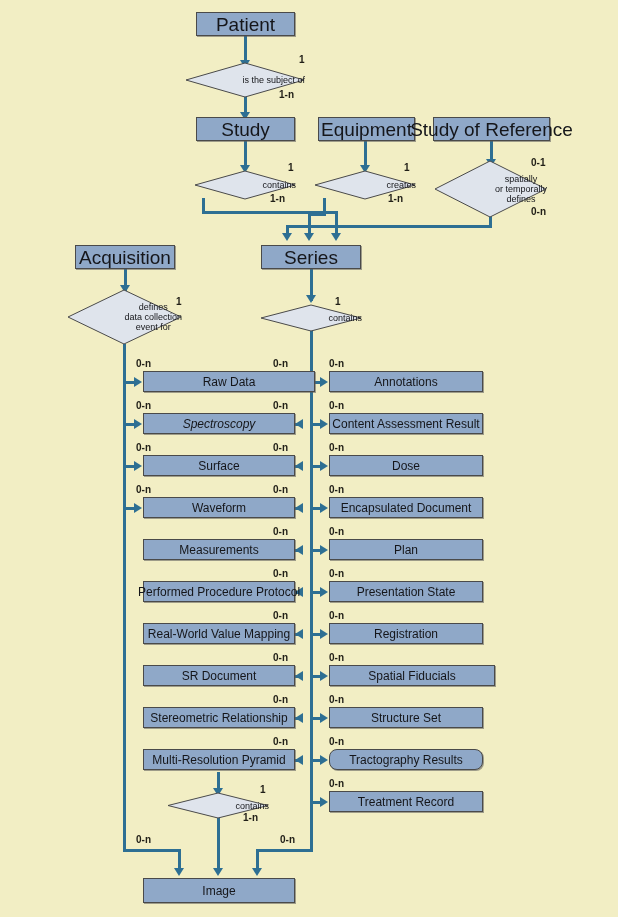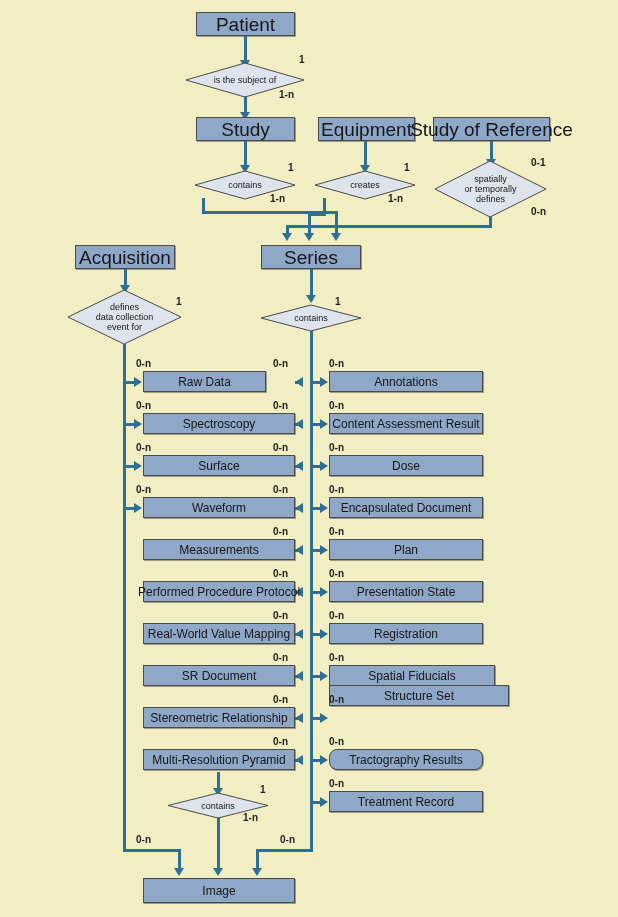--- a/index.html
+++ b/index.html
@@ -24,21 +24,21 @@
     line-height:1;
     white-space:nowrap;
     z-index:4;
   }
   .entity.big{font-size:19px;}
 
   
   .rel{
     position:absolute;
     z-index:4;
-    display:flex;align-items:center;justify-content:center;
+    display:flex;align-items:center;justify-content:flex-end;
   }
   .rel svg{position:absolute;left:0;top:0;}
   .rel .reltext{
     position:relative;
     z-index:2;
     font-size:9px;
     line-height:10px;
     color:#15161a;
     text-align:center;
     white-space:pre-line;
@@ -175,28 +175,28 @@
   <div class="ar ar-d" style="left:174px;top:868px;"></div>
   <div class="card" style="left:136px;top:835px;">0-n</div>
 
   <div class="ln lnv" style="left:310px;top:330px;height:519px;"></div>
   <div class="ln lnh" style="left:256px;top:849px;width:57px;"></div>
   <div class="ln lnv" style="left:256px;top:849px;height:23px;"></div>
   <div class="ar ar-d" style="left:252px;top:868px;"></div>
   <div class="card" style="left:280px;top:835px;">0-n</div>
 
   <div id="left-col">
-      <div class="entity" style="left:143px;top:371px;width:123px;height:21px;">Raw Data</div>
+      <div class="entity" style="left:143px;top:371px;width:172px;height:21px;">Raw Data</div>
       <div class="ln lnh" style="left:126px;top:380.5px;width:10px;"></div>
       <div class="ar ar-r" style="left:134px;top:376.5px;"></div>
       <div class="card" style="left:136px;top:359px;">0-n</div>
       <div class="ln lnh" style="left:295px;top:380.5px;width:8px;"></div>
       <div class="ar ar-l" style="left:295px;top:376.5px;"></div>
       <div class="card" style="left:273px;top:359px;">0-n</div>
-      <div class="entity" style="left:143px;top:413px;width:152px;height:21px;">Spectroscopy</div>
+      <div class="entity" style="left:143px;top:413px;width:152px;height:21px;font-style:italic;">Spectroscopy</div>
       <div class="ln lnh" style="left:126px;top:422.5px;width:10px;"></div>
       <div class="ar ar-r" style="left:134px;top:418.5px;"></div>
       <div class="card" style="left:136px;top:401px;">0-n</div>
       <div class="ln lnh" style="left:295px;top:422.5px;width:8px;"></div>
       <div class="ar ar-l" style="left:295px;top:418.5px;"></div>
       <div class="card" style="left:273px;top:401px;">0-n</div>
       <div class="entity" style="left:143px;top:455px;width:152px;height:21px;">Surface</div>
       <div class="ln lnh" style="left:126px;top:464.5px;width:10px;"></div>
       <div class="ar ar-r" style="left:134px;top:460.5px;"></div>
       <div class="card" style="left:136px;top:443px;">0-n</div>
@@ -262,21 +262,21 @@
       <div class="ar ar-r" style="left:320px;top:586.5px;"></div>
       <div class="card" style="left:329px;top:569px;">0-n</div>
       <div class="entity" style="left:329px;top:623px;width:154px;height:21px;">Registration</div>
       <div class="ln lnh" style="left:313px;top:632.5px;width:9px;"></div>
       <div class="ar ar-r" style="left:320px;top:628.5px;"></div>
       <div class="card" style="left:329px;top:611px;">0-n</div>
       <div class="entity" style="left:329px;top:665px;width:166px;height:21px;">Spatial Fiducials</div>
       <div class="ln lnh" style="left:313px;top:674.5px;width:9px;"></div>
       <div class="ar ar-r" style="left:320px;top:670.5px;"></div>
       <div class="card" style="left:329px;top:653px;">0-n</div>
-      <div class="entity" style="left:329px;top:685px;width:180px;height:21px;">Structure Set</div>
+      <div class="entity" style="left:329px;top:707px;width:154px;height:21px;">Structure Set</div>
       <div class="ln lnh" style="left:313px;top:716.5px;width:9px;"></div>
       <div class="ar ar-r" style="left:320px;top:712.5px;"></div>
       <div class="card" style="left:329px;top:695px;">0-n</div>
       <div class="entity" style="left:329px;top:749px;width:154px;height:21px;border-radius:8px;">Tractography Results</div>
       <div class="ln lnh" style="left:313px;top:758.5px;width:9px;"></div>
       <div class="ar ar-r" style="left:320px;top:754.5px;"></div>
       <div class="card" style="left:329px;top:737px;">0-n</div>
       <div class="entity" style="left:329px;top:791px;width:154px;height:21px;">Treatment Record</div>
       <div class="ln lnh" style="left:313px;top:800.5px;width:9px;"></div>
       <div class="ar ar-r" style="left:320px;top:796.5px;"></div>

